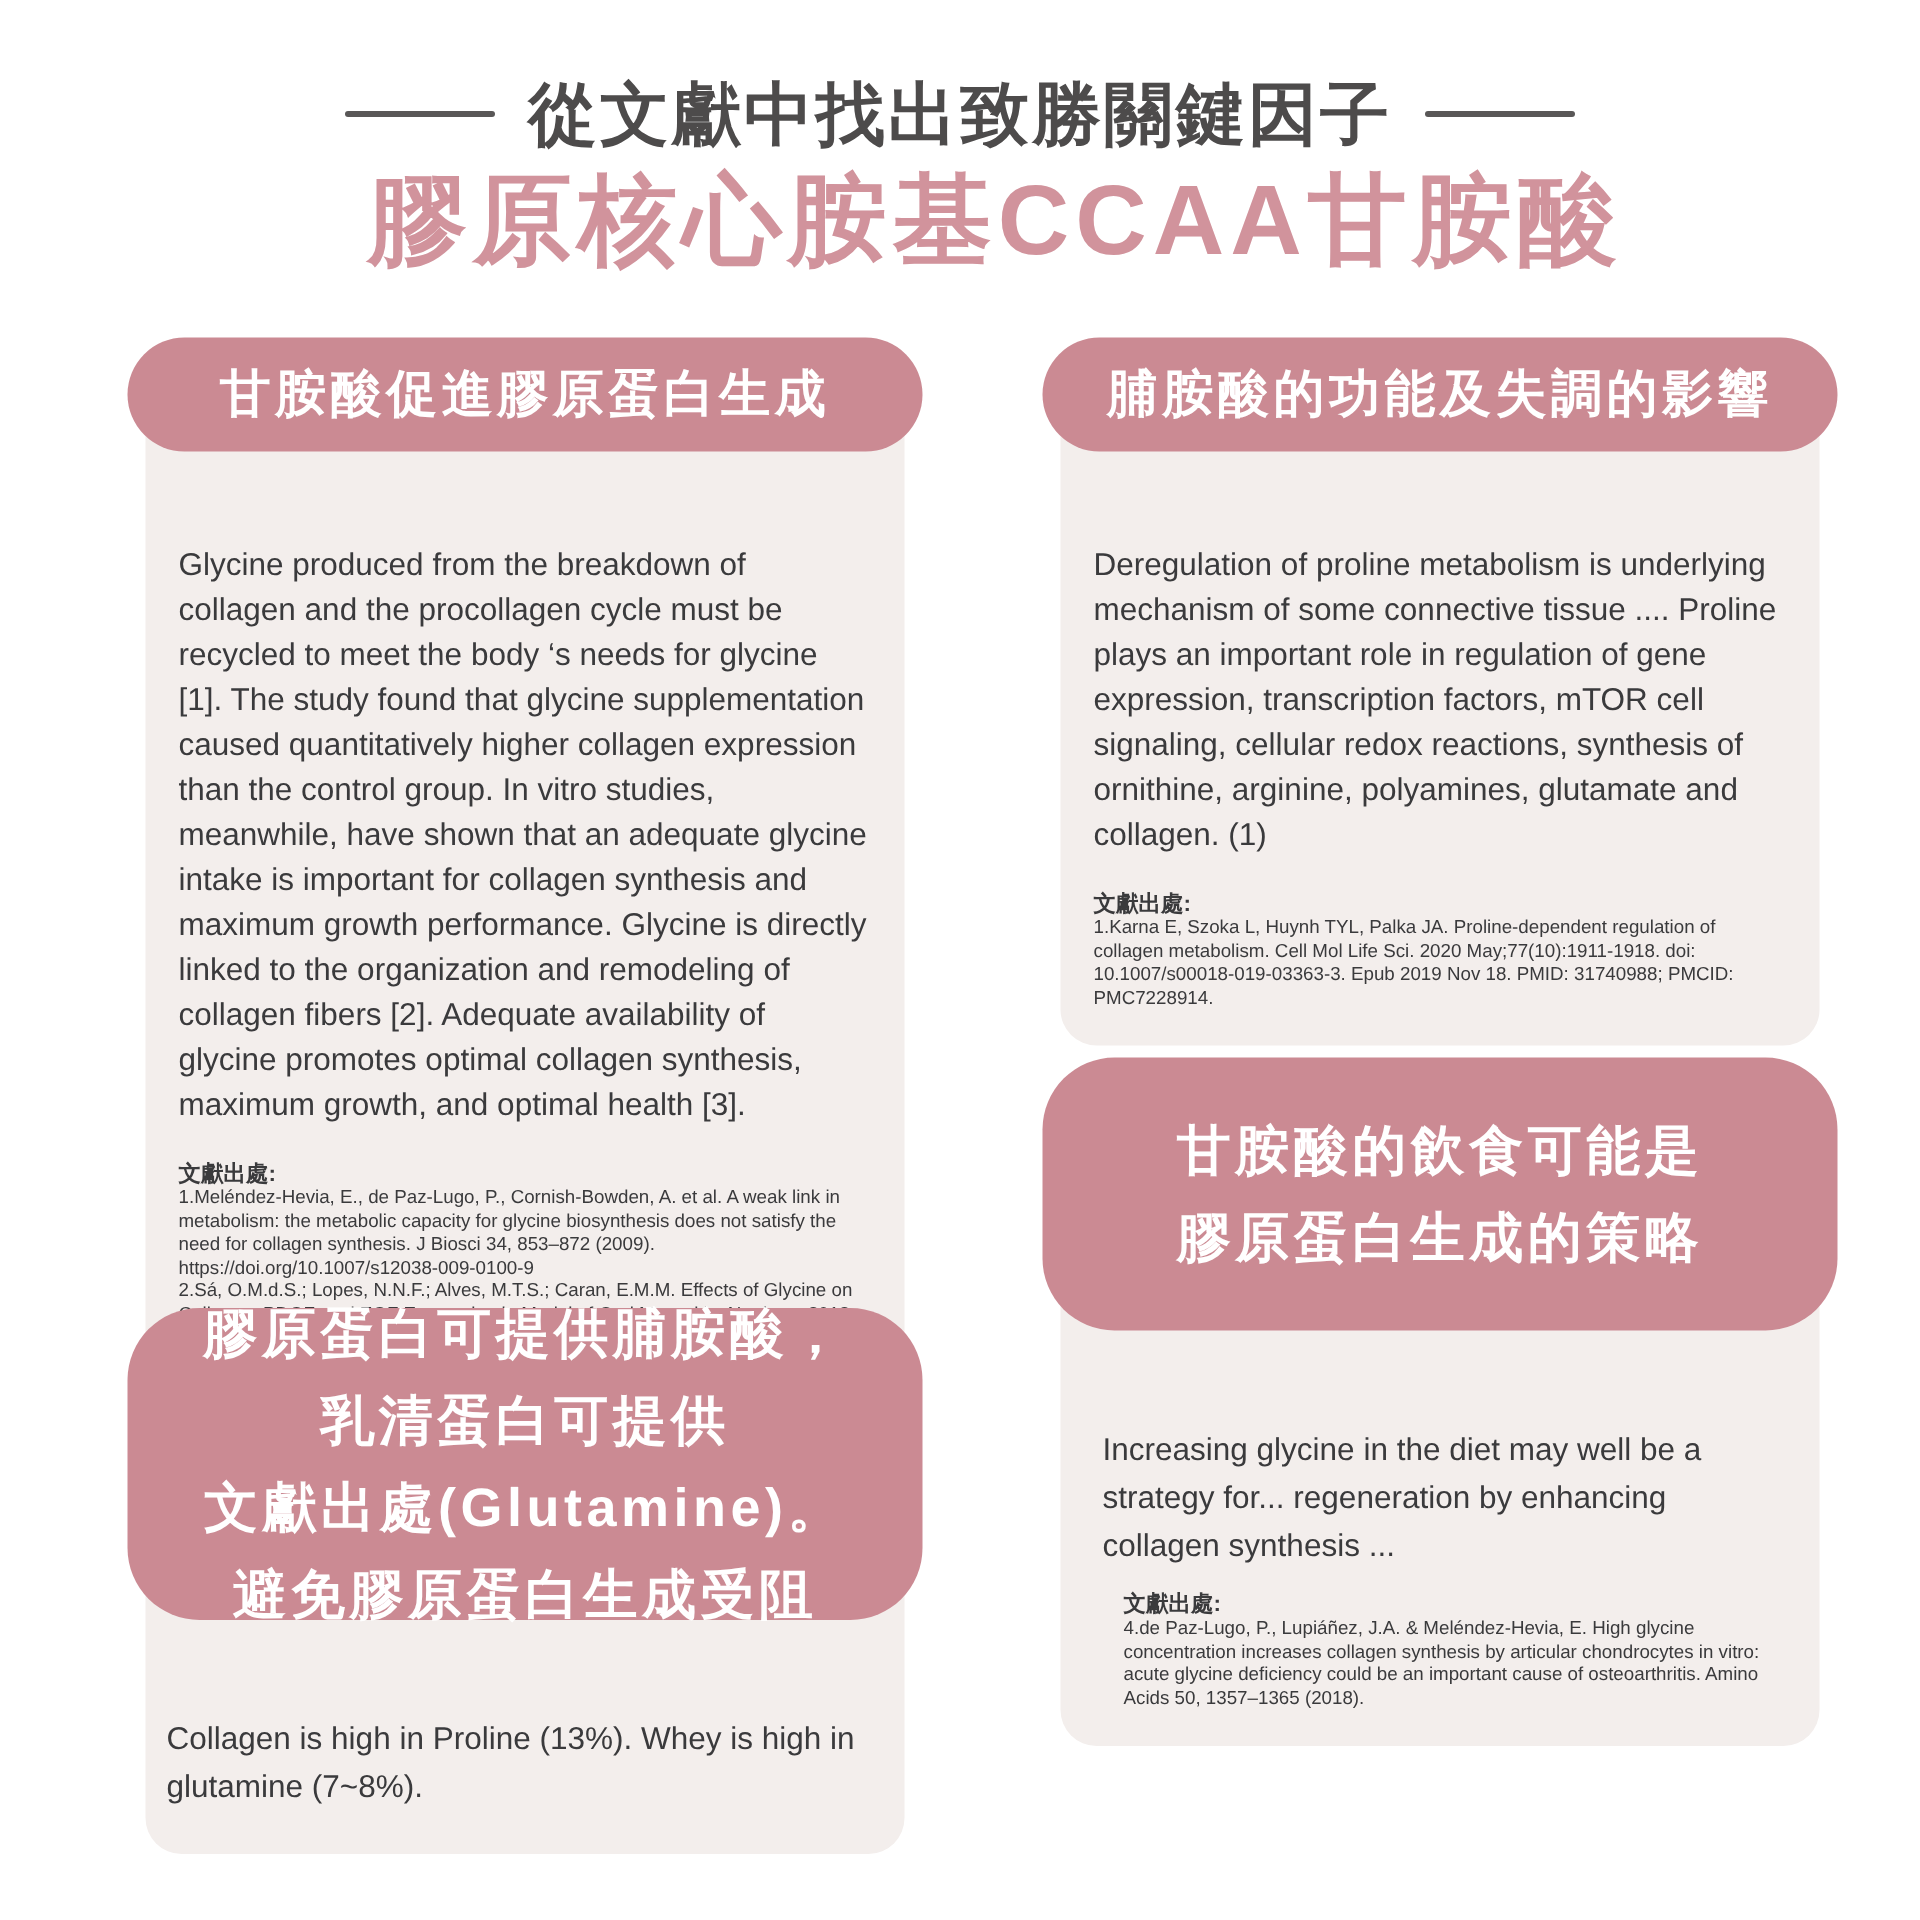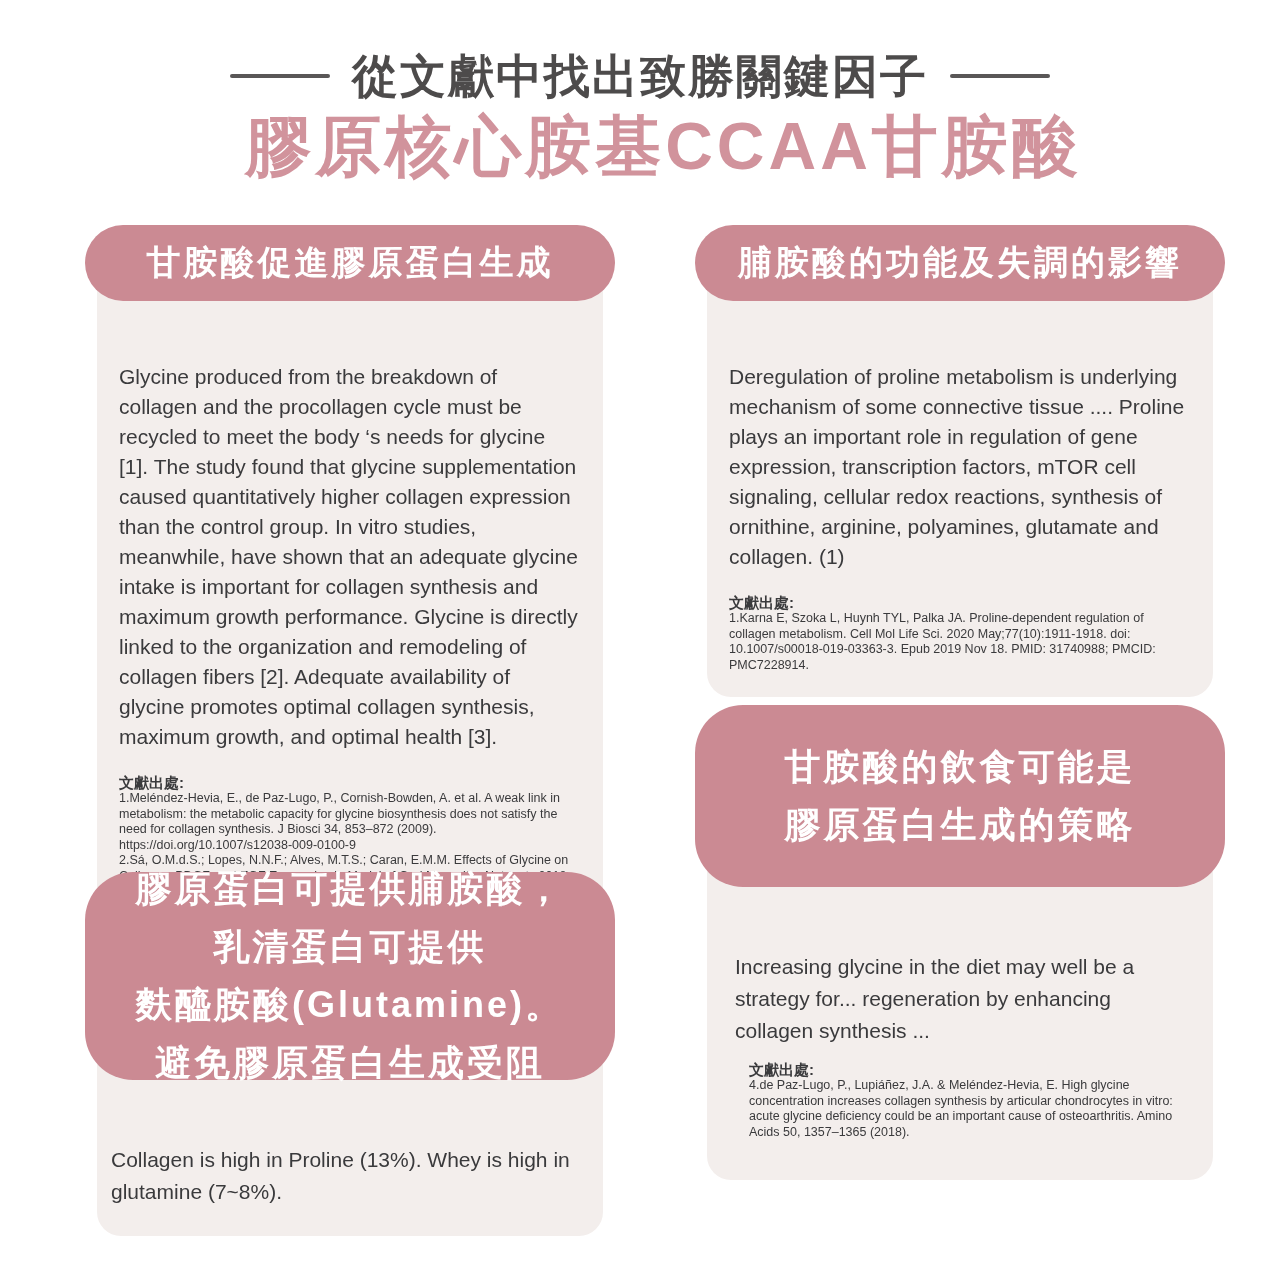--- a/index.html
+++ b/index.html
@@ -41,21 +41,21 @@
   .card-4 .big-pill{height:182px;font-size:36px;line-height:58px;}
 
   .card-body{
     position:relative;z-index:1;background:var(--card-bg);
     margin:-45px 12px 0 12px;border-radius:24px;
     padding:70px 24px 24px 22px;
   }
   .card-1 .card-body{min-height:630px;}
   .card-2 .card-body{min-height:420px;}
   .card-3 .card-body{margin-top:-50px;min-height:205px;padding:78px 24px 28px 14px;}
-  .card-4 .card-body{min-height:288px;padding:73px 24px 40px 28px;}
+  .card-4 .card-body{min-height:288px;padding:73px 24px 24px 28px;}
 
   .body-text{font-size:21px;line-height:30px;font-weight:500;color:var(--body-text);margin-top:36px;}
   .card-3 .body-text,.card-4 .body-text{line-height:32px;}
 
   .citations{margin-top:22px;}
   .card-4 .citations{margin-top:14px;margin-left:14px;}
   .cite-label{font-size:15px;font-weight:bold;color:var(--body-text);line-height:17px;}
   .cite-line{font-size:12.5px;line-height:15.5px;color:var(--body-text);}
 </style>
 </head>
@@ -96,21 +96,21 @@
         <div class="cite-label">文獻出處:</div>
         <div class="cite-line">1.Karna E, Szoka L, Huynh TYL, Palka JA. Proline-dependent regulation of collagen metabolism. Cell Mol Life Sci. 2020 May;77(10):1911-1918. doi: 10.1007/s00018-019-03363-3. Epub 2019 Nov 18. PMID: 31740988; PMCID: PMC7228914.</div>
       </div>
     </div>
   </section>
 
   <section class="card card-3">
     <div class="big-pill">
       <div>膠原蛋白可提供脯胺酸，</div>
       <div>乳清蛋白可提供</div>
-      <div>麩醯胺酸(Glutamine)。</div>
+      <div>文獻出處(Glutamine)。</div>
       <div>避免膠原蛋白生成受阻</div>
     </div>
     <div class="card-body">
       <p class="body-text">Collagen is high in Proline (13%). Whey is high in glutamine (7~8%).</p>
     </div>
   </section>
 
   <section class="card card-4">
     <div class="big-pill">
       <div>甘胺酸的飲食可能是</div>

